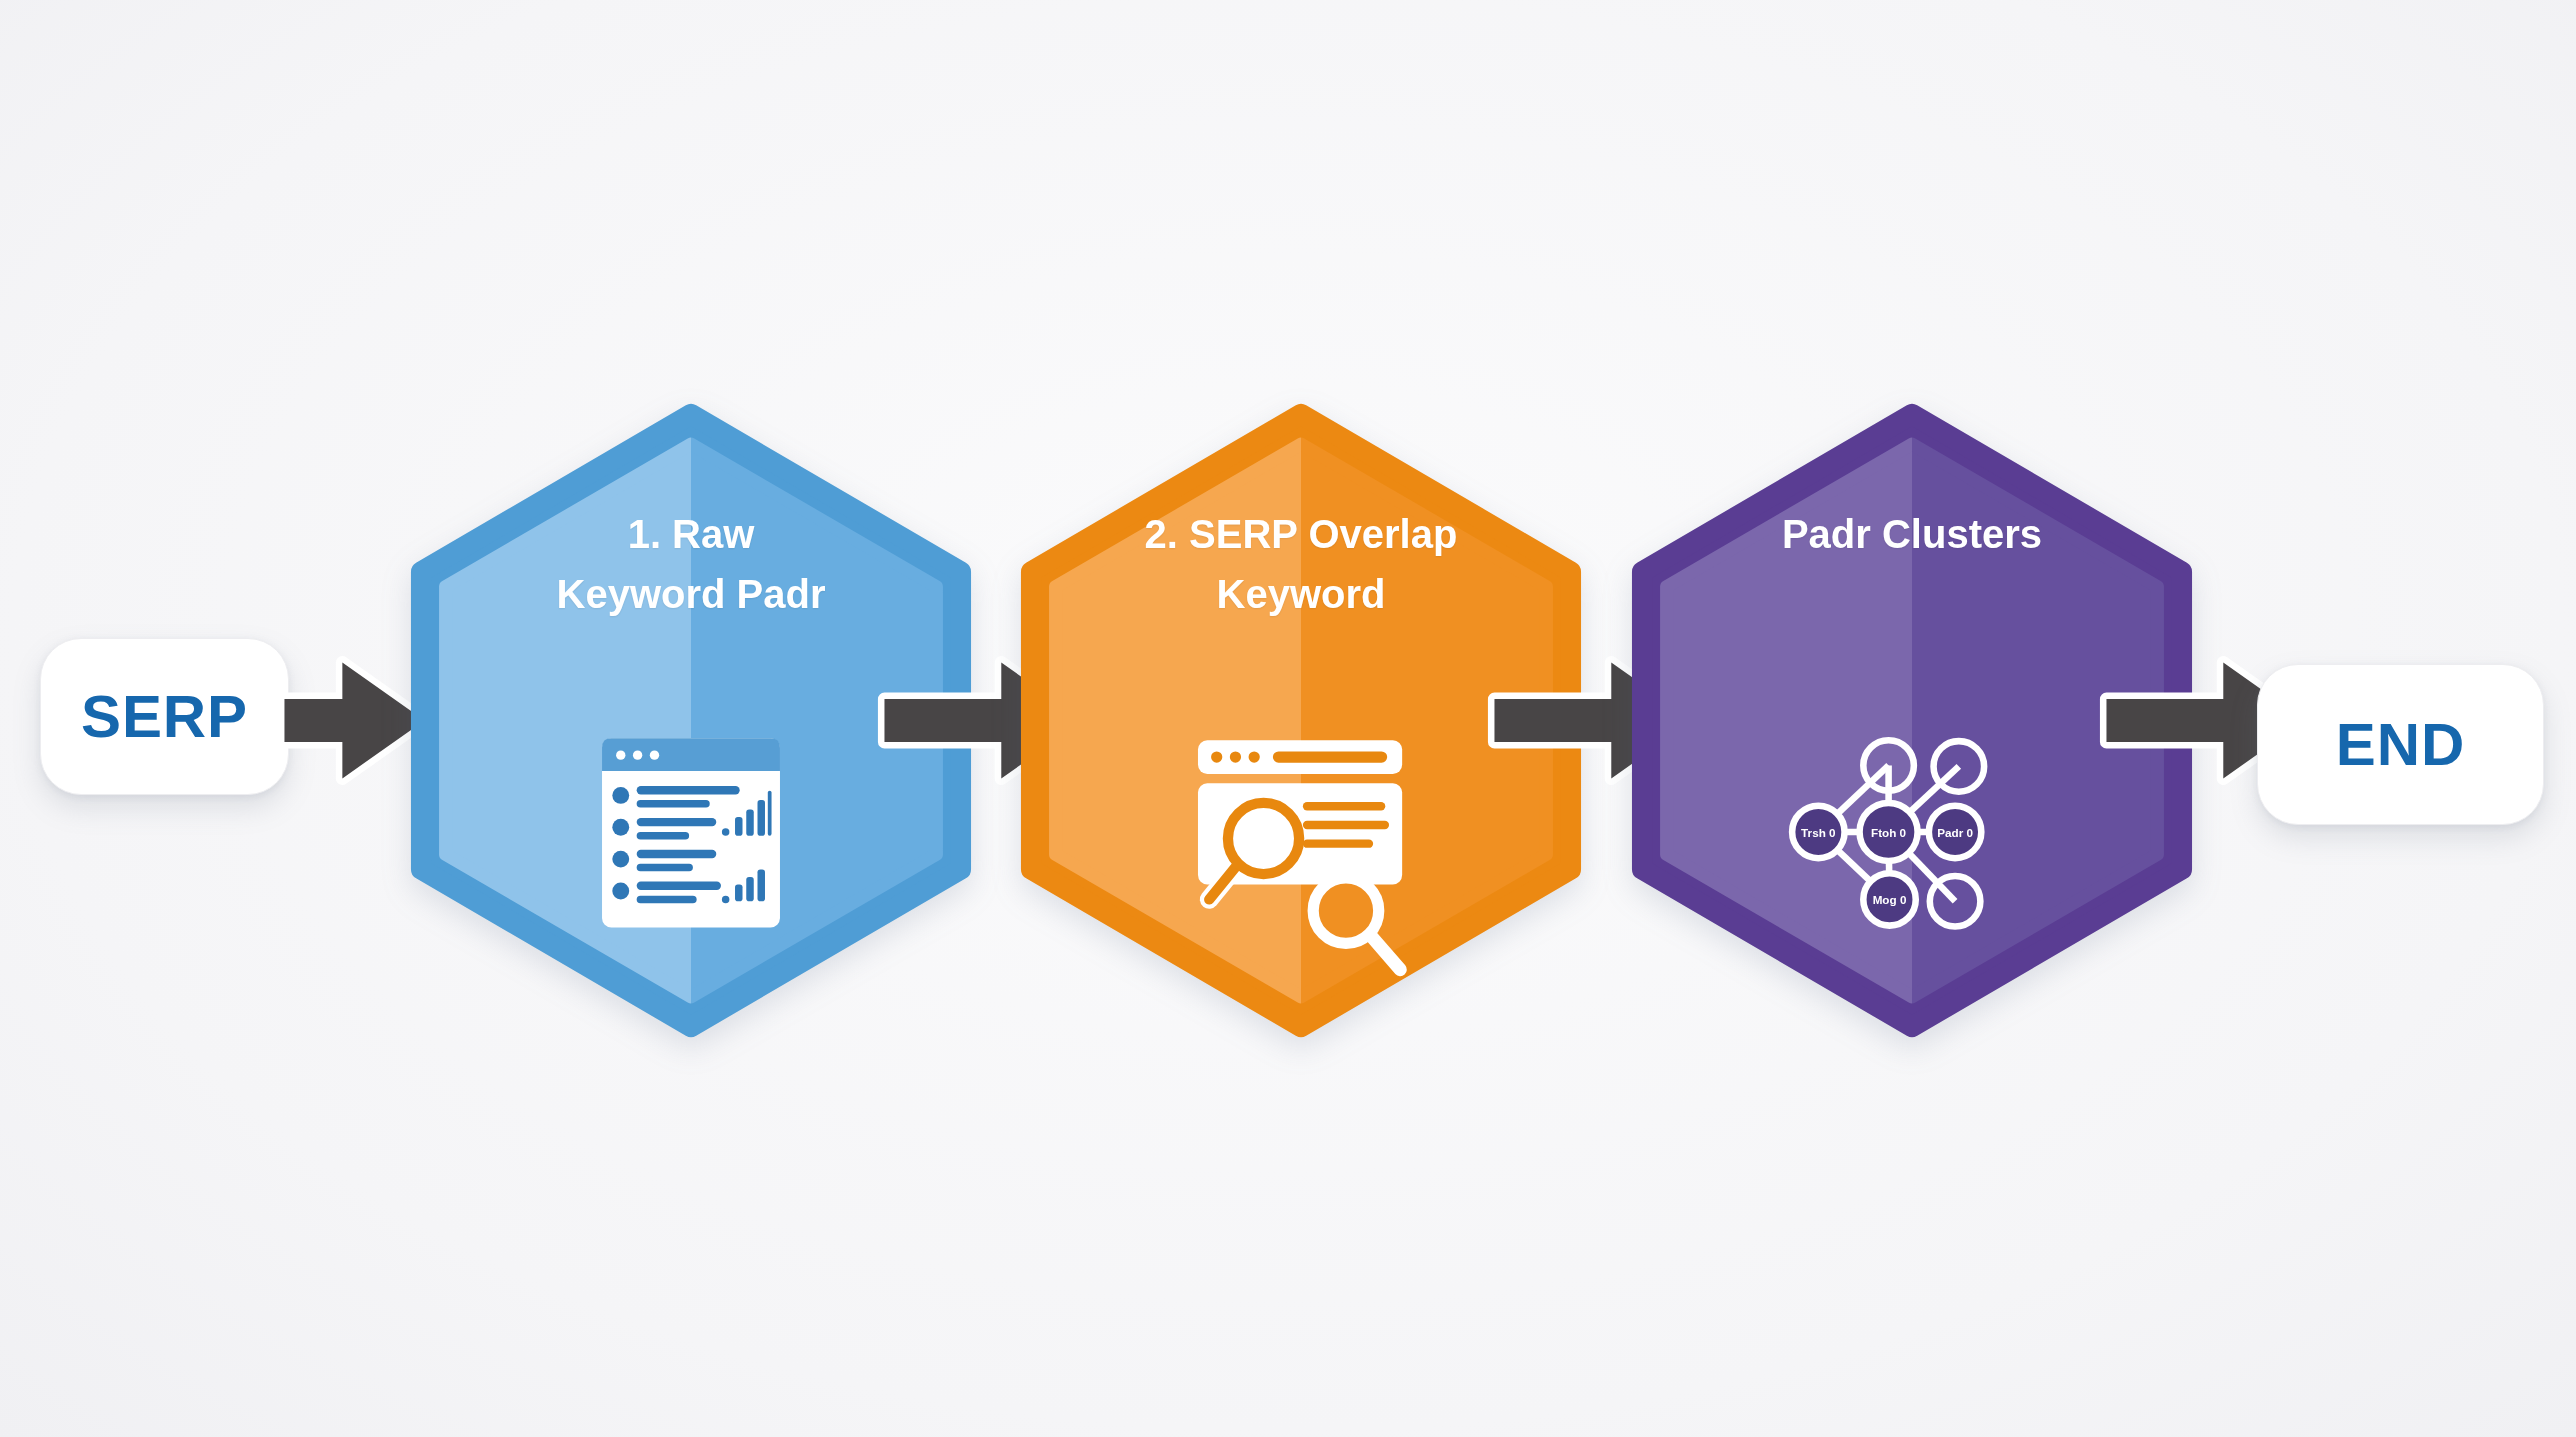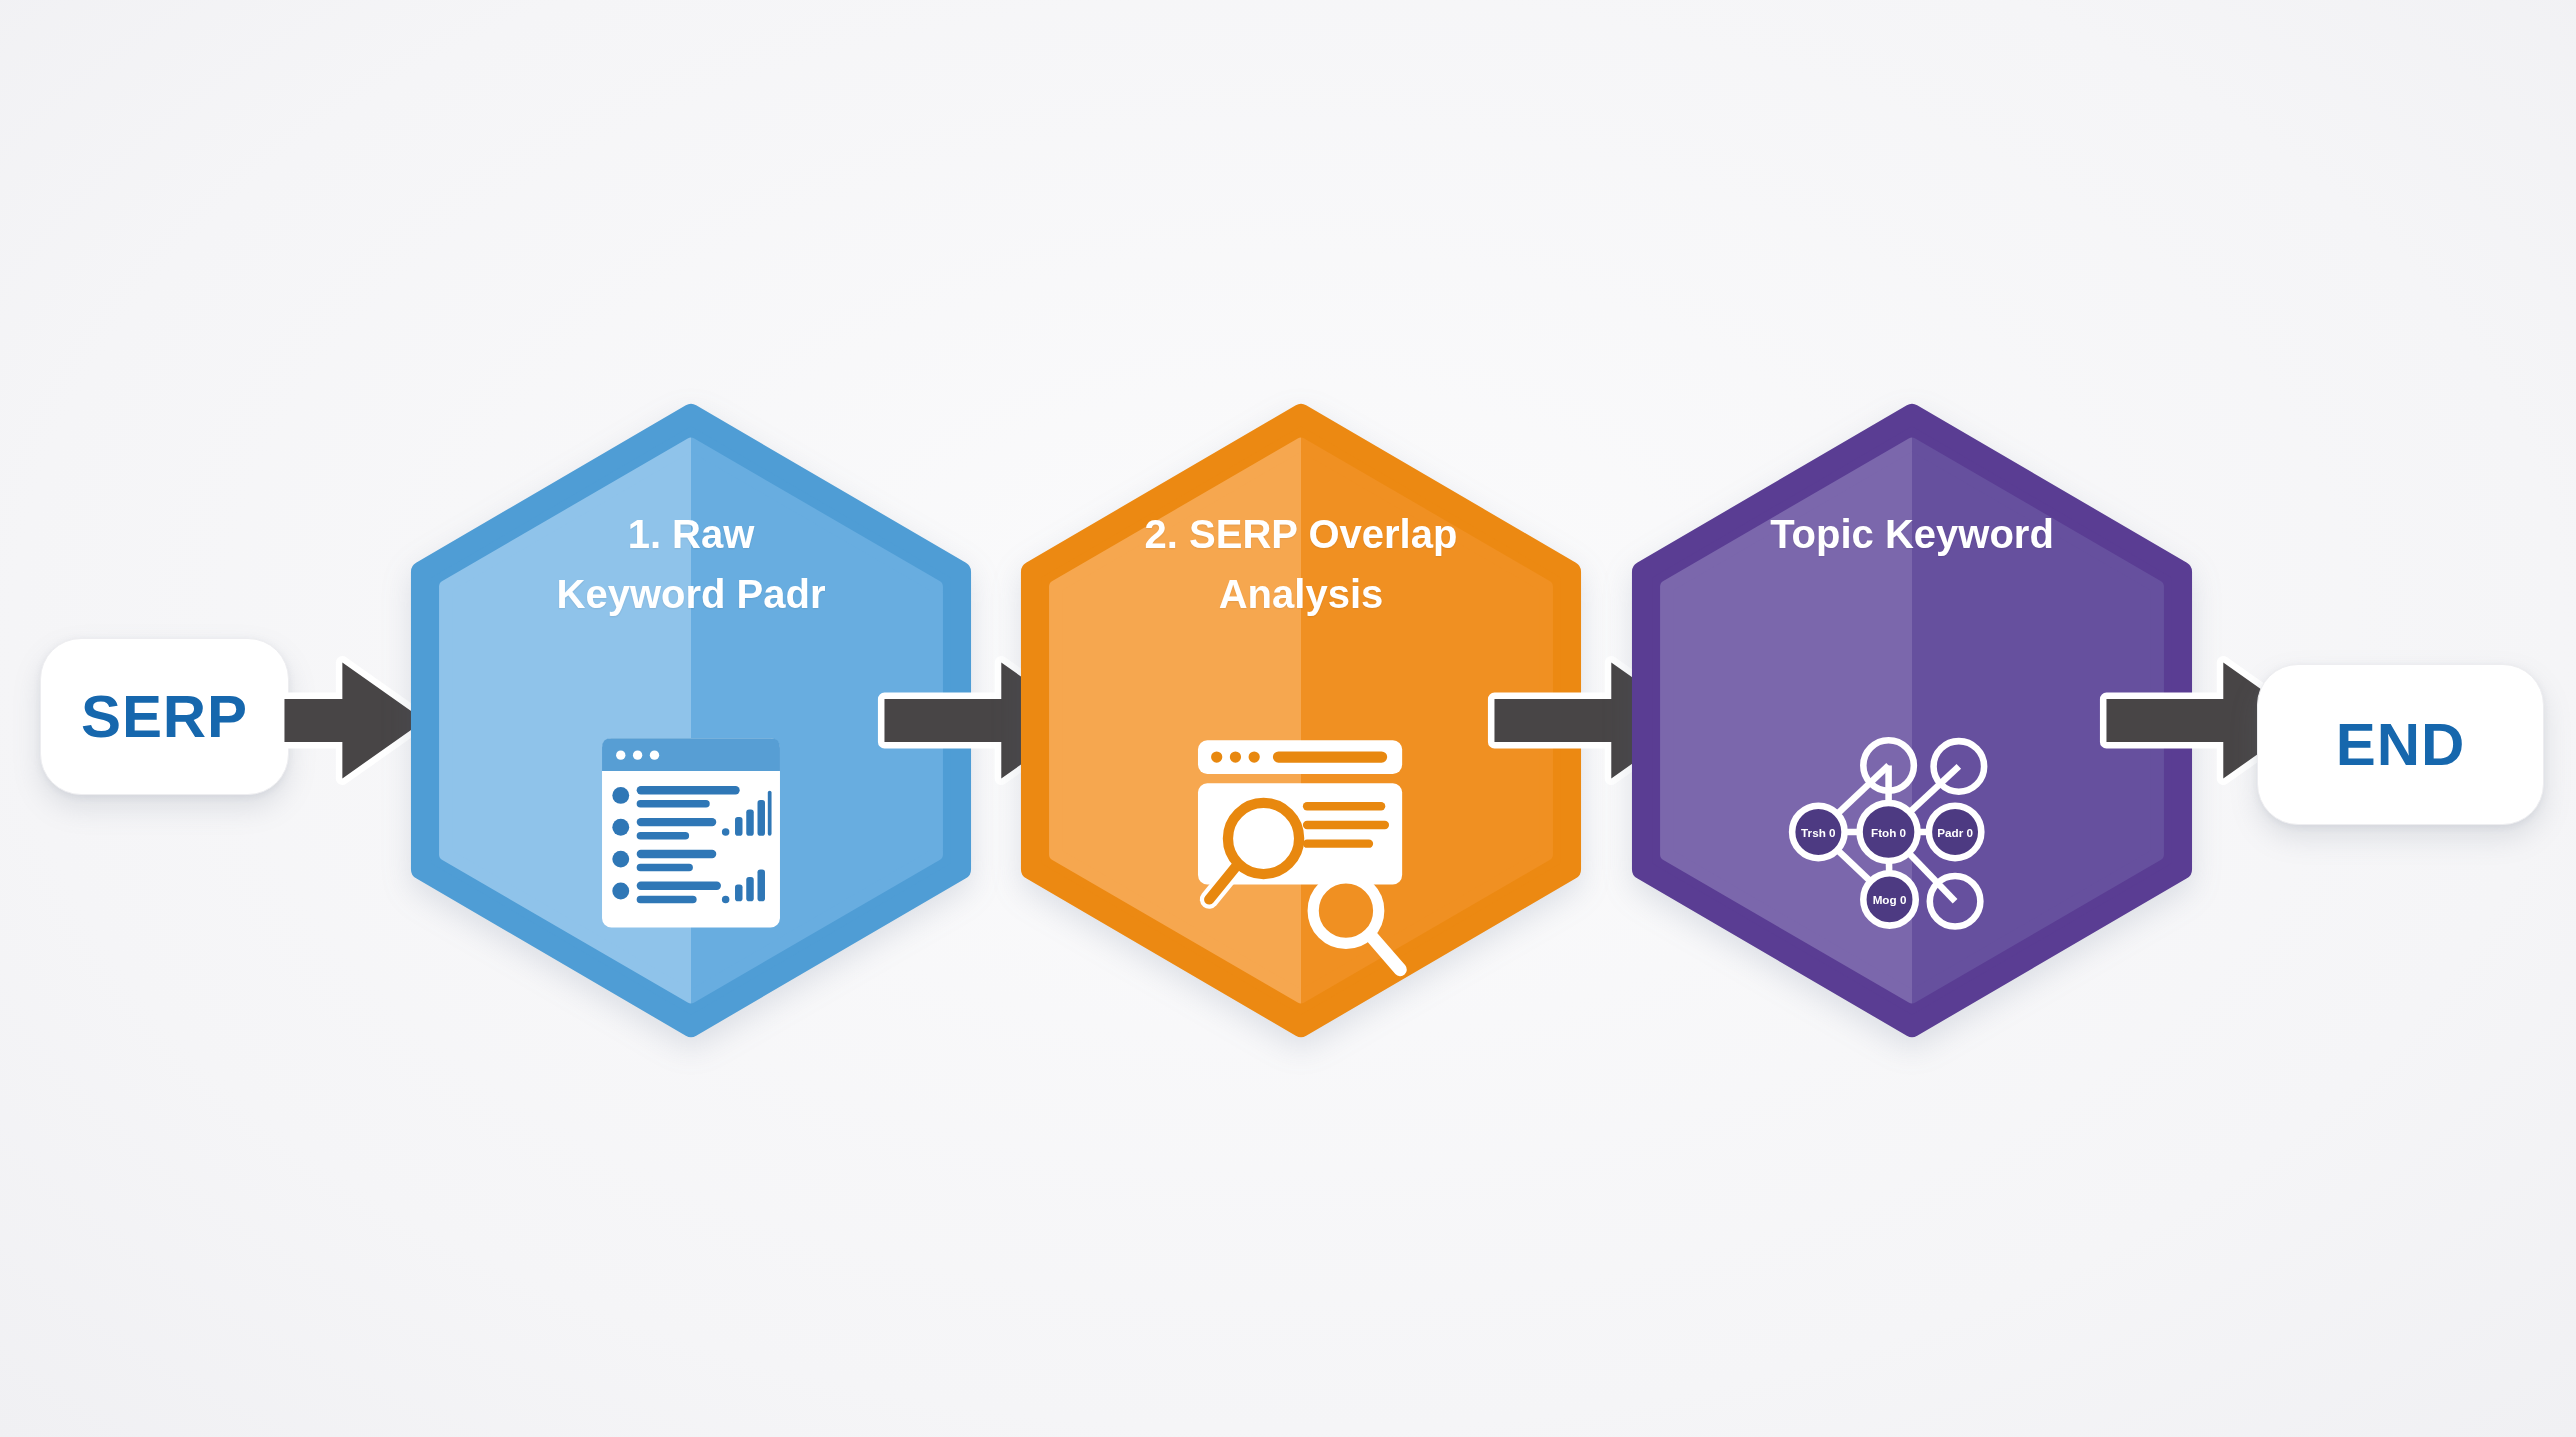--- a/index.html
+++ b/index.html
@@ -155,21 +155,21 @@
         <circle cx="70" cy="105" r="38" fill="#ffffff" stroke-width="11" stroke="#e8880f"></circle>
       </g>
       <g>
         <line x1="183" y1="207" x2="216" y2="245" stroke="#ffffff" stroke-width="14" stroke-linecap="round"></line>
         <circle cx="158" cy="182" r="35" stroke="#ffffff" stroke-width="12" fill="#f09022"></circle>
       </g>
     </g>
   </svg>
   <div class="hex-title" style="left:1020px;top:504px">
     <span>2. SERP Overlap</span>
-    <span>Analysis</span>
+    <span>Keyword</span>
   </div>
 
   <svg class="arrow" style="left:1487px;top:655px" width="214" height="131" viewBox="0 0 229 140">
     <polygon points="8,47 133,47 133,8 221,70 133,132 133,93 8,93" fill="#484546"></polygon>
   </svg>
 
   <svg class="hex" style="left:1631px;top:403px" width="562" height="635" viewBox="0 0 600 678">
     <defs>
       <clipPath id="hL2">
           <rect x="-20" y="-20" width="320" height="718"></rect>
@@ -204,21 +204,21 @@
       <circle cx="112" cy="118" r="31" stroke="#ffffff" stroke-width="7" fill="#4d3a82"></circle>
       <circle cx="183" cy="118" r="28" stroke="#ffffff" stroke-width="7" fill="#4d3a82"></circle>
       <circle cx="113" cy="190" r="28" stroke="#ffffff" stroke-width="7" fill="#4d3a82"></circle>
       <text class="cluster-label" x="37" y="123" text-anchor="middle">Trsh 0</text>
       <text class="cluster-label" x="112" y="123" text-anchor="middle">Ftoh 0</text>
       <text class="cluster-label" x="183" y="123" text-anchor="middle">Padr 0</text>
       <text class="cluster-label" x="113" y="195" text-anchor="middle">Mog 0</text>
     </g>
   </svg>
   <div class="hex-title" style="left:1631px;top:504px">
-    <span>Topic Keyword</span>
+    <span>Padr Clusters</span>
   </div>
 
   <svg class="arrow" style="left:2099px;top:655px" width="214" height="131" viewBox="0 0 229 140">
     <polygon points="8,47 133,47 133,8 221,70 133,132 133,93 8,93" fill="#484546"></polygon>
   </svg>
 
   <div class="terminal end">
     <span>END</span>
   </div>
 

